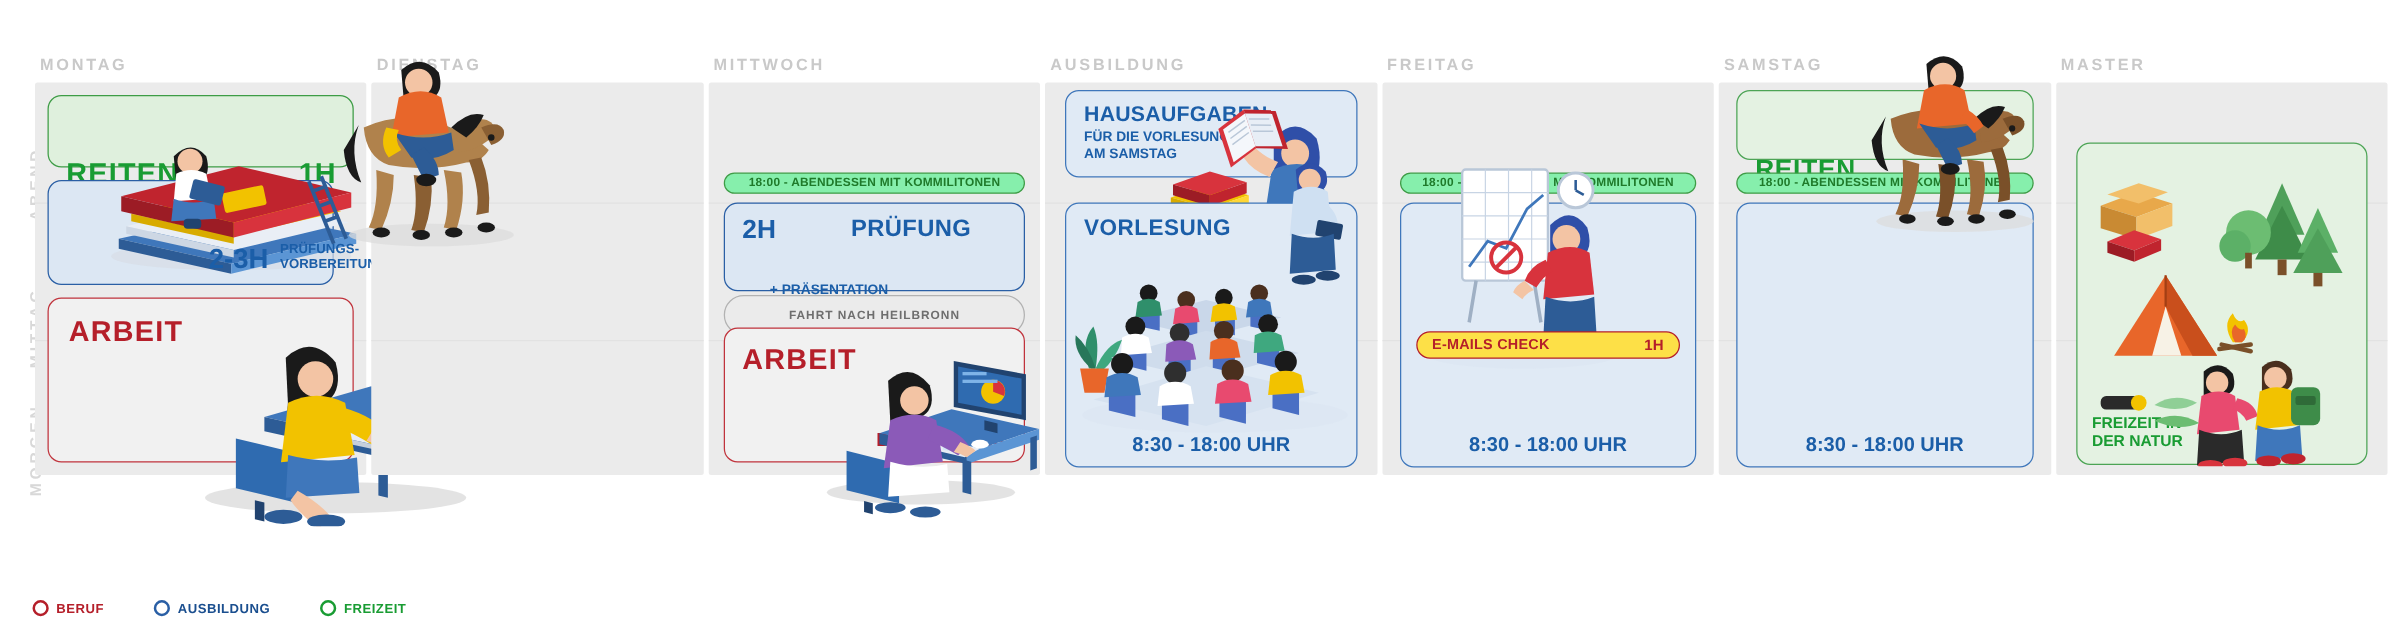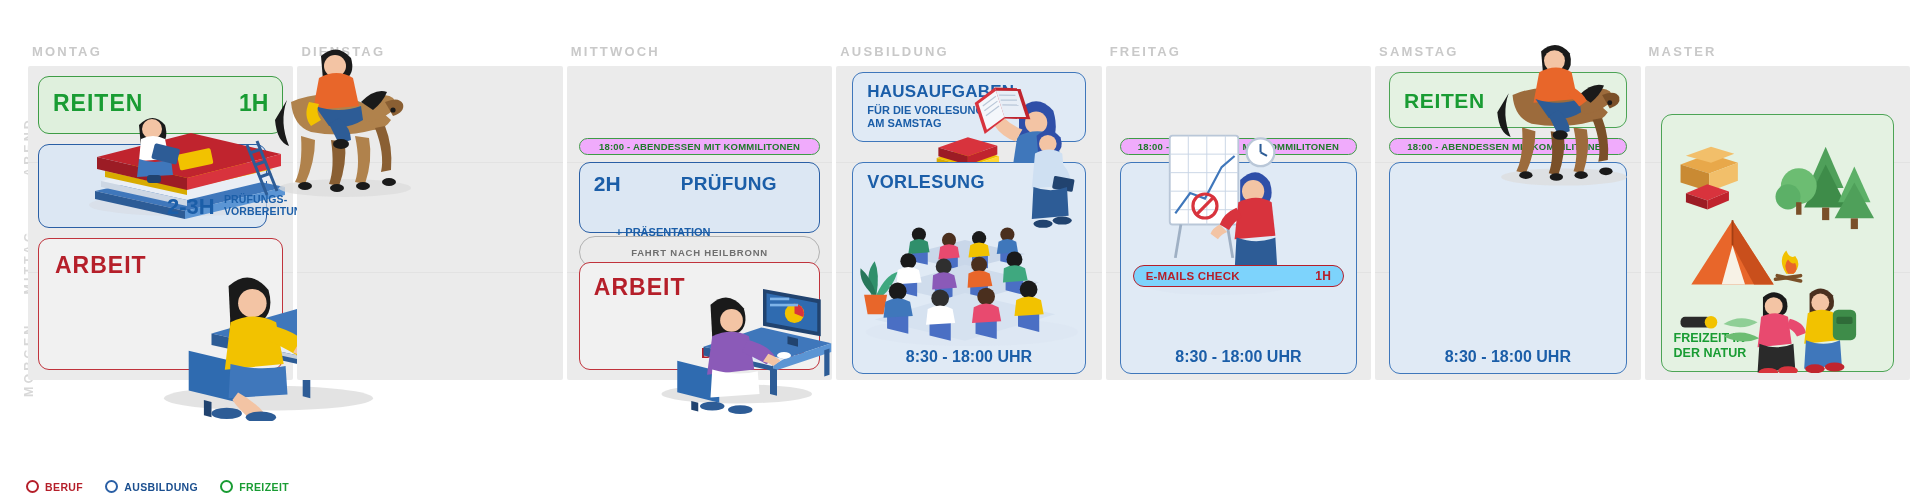--- a/index.html
+++ b/index.html
@@ -58,34 +58,34 @@
   .card.blue{background:#dce7f3;border:1.5px solid #2a5fa5;}
   .card.bluepale{background:#e0eaf5;border:1.5px solid #3f77bb;}
   .card.red{background:#f1f1f1;border:1.5px solid #c0333c;}
 
   
   .pill{
     position:absolute;box-sizing:border-box;border-radius:30px;
     display:flex;align-items:center;justify-content:center;
     font-size:9.5px;font-weight:bold;letter-spacing:.2px;white-space:nowrap;
   }
-  .pill.green{background:#f0abfc;border:1.5px solid #3e9c46;color:#1f7a2a;}
+  .pill.green{background:#86efac;border:1.5px solid #3e9c46;color:#1f7a2a;}
   .pill.grey{background:#ebebeb;border:1.5px solid #b2b2b2;color:#6e6e6e;letter-spacing:.8px;}
-  .pill.redline{background:#7dd3fc;border:1.5px solid #b51f2a;color:#b51f2a;}
-
-  
-  .h-green{color:#199c33;font-weight:bold;}
+  .pill.redline{background:#fde047;border:1.5px solid #b51f2a;color:#b51f2a;}
+
+  
+  .h-green{color:#199c33;font-weight:bold;margin-top:35px;}
   .h-blue{color:#1b5ea8;font-weight:bold;}
   .h-red{color:#b51f2a;font-weight:bold;}
   .t{position:absolute;white-space:pre-line;line-height:1.08;}
 
   
   .legend{
     position:absolute;left:26px;top:480px;
-    display:flex;align-items:center;gap:22px;
+    display:flex;align-items:center;gap:40px;
   }
   .leg{display:flex;align-items:center;gap:6px;}
   .dot{width:13px;height:13px;border-radius:50%;background:#fff;box-sizing:border-box;}
   .leg-label{font-size:10.5px;font-weight:bold;letter-spacing:.4px;}
 
   
   .art{position:absolute;pointer-events:none;}
 </style>
 </head>
 <body>

